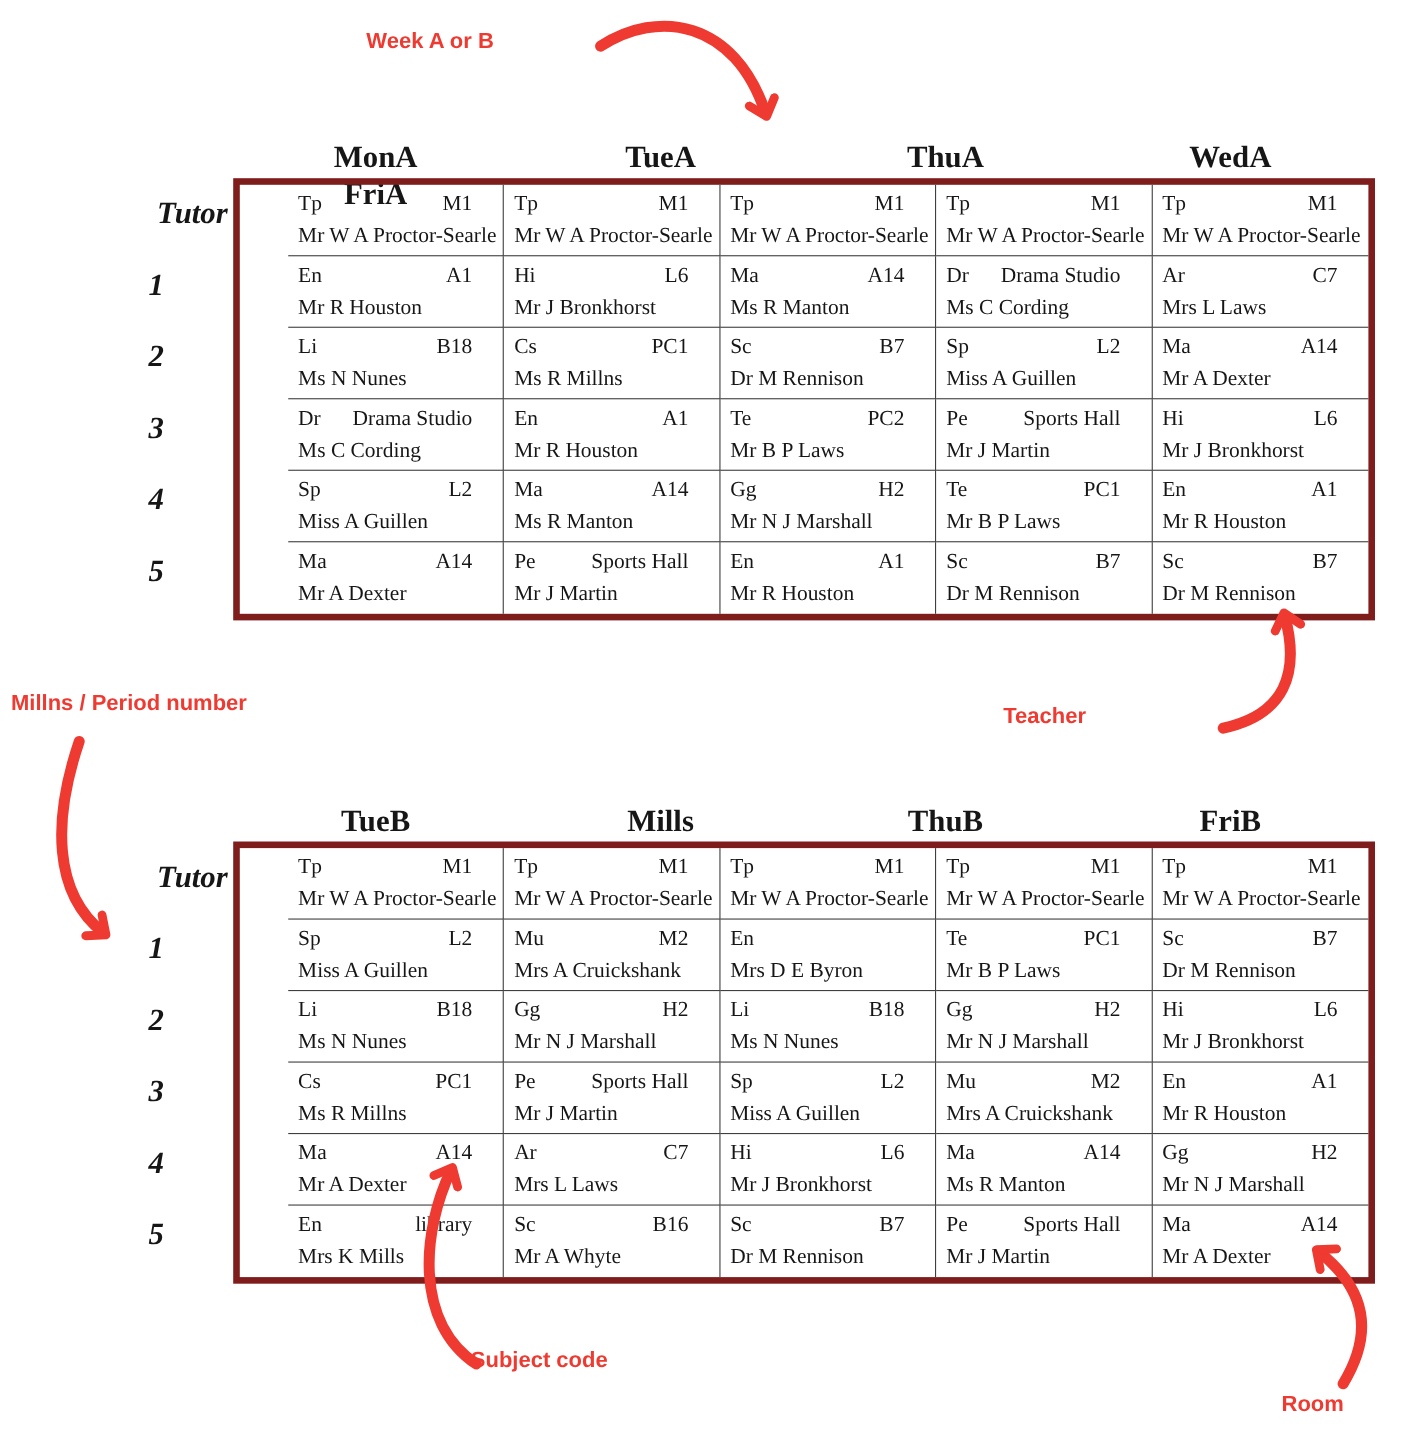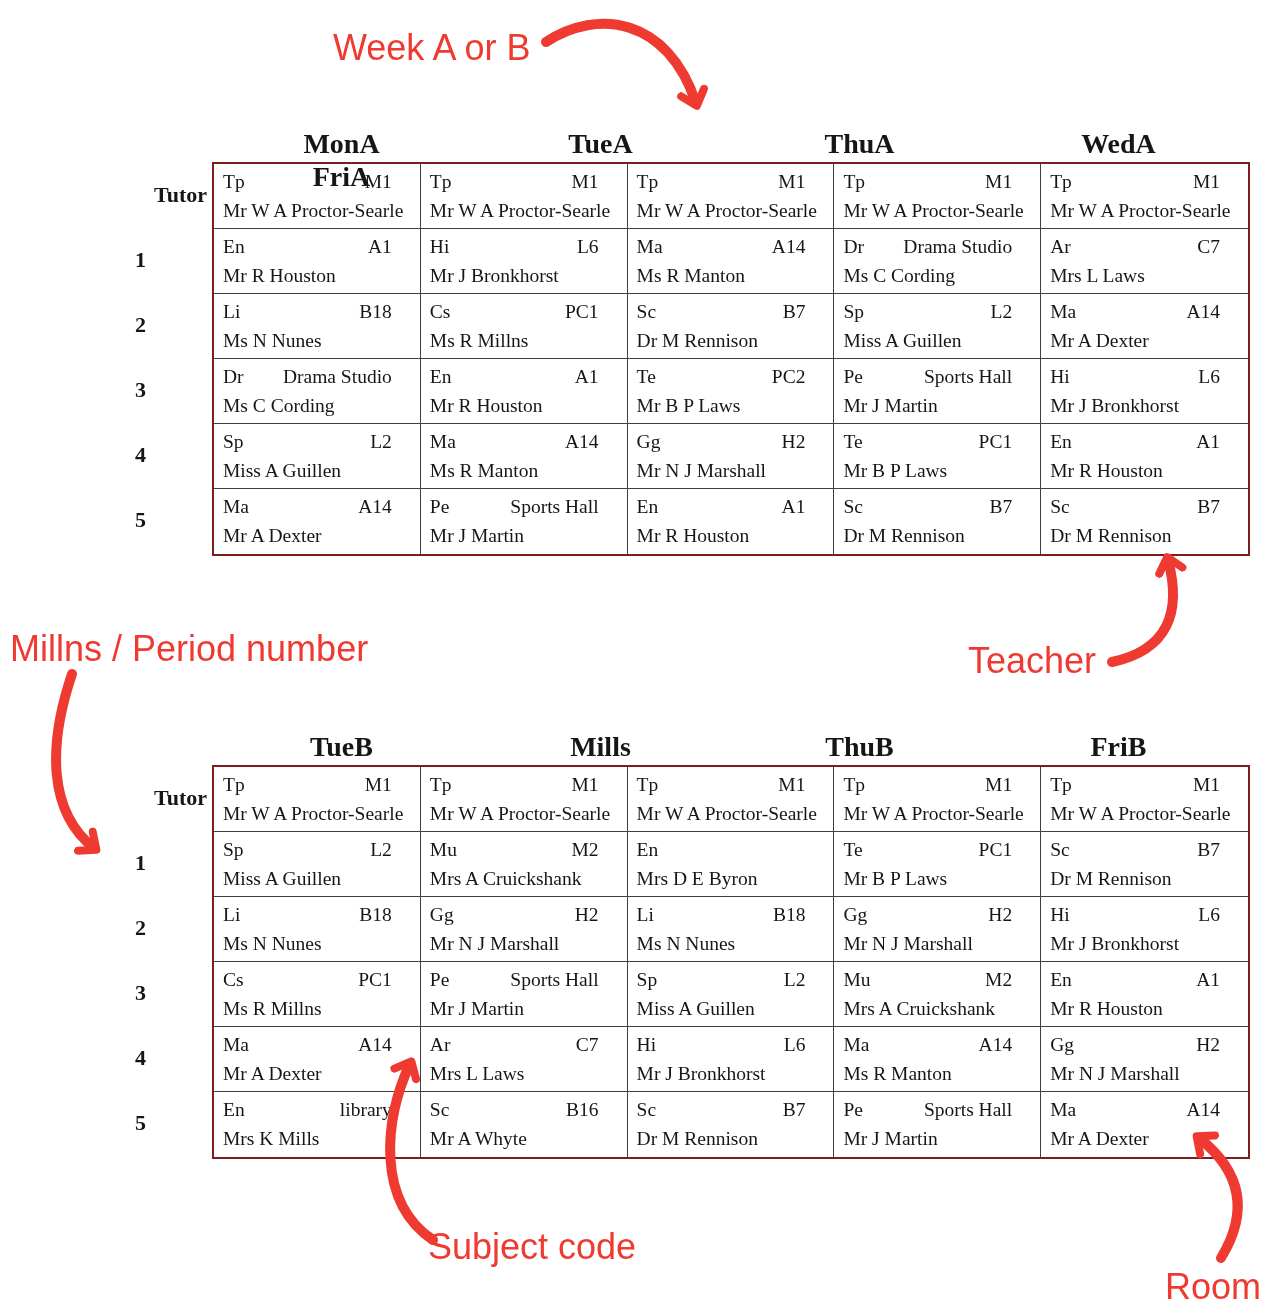--- a/index.html
+++ b/index.html
@@ -5,33 +5,33 @@
   html,body{margin:0;padding:0;background:#ffffff;}
   body{width:1276px;height:1310px;position:relative;overflow:hidden;
        font-family:"Liberation Serif",serif;color:#161616;}
   .week{position:absolute;left:125px;width:1125px;}
   .week-a{top:127px;}
   .week-b{top:730px;}
   .days{margin-left:87px;display:grid;grid-template-columns:repeat(4,1fr);width:1036px;height:35px;}
   .day{text-align:center;font-weight:bold;font-size:28px;line-height:33px;}
   .body{display:flex;}
   .labels{width:87px;flex:none;}
-  .rlabel{height:65px;display:flex;align-items:center;font-weight:bold;font-size:22px;padding-left:10px;box-sizing:border-box;}
+  .rlabel{height:65px;display:flex;align-items:center;font-weight:bold;font-size:28px;padding-left:10px;box-sizing:border-box;font-style:italic;}
   .rlabel.tutor{justify-content:flex-end;padding-left:0;padding-right:5px;}
   .tt-table{display:grid;grid-template-columns:repeat(5,1fr);grid-auto-rows:65px;width:1036px;
-            border:2px solid #7f1d1d;box-sizing:content-box;}
+            border:6px solid #7f1d1d;box-sizing:content-box;padding-left:44px;}
   .cell{border-right:1.6px solid #3f3f3f;border-bottom:1.6px solid #3f3f3f;
         overflow:hidden;padding:4px 0 0 9px;box-sizing:border-box;}
   .cell:nth-child(5n){border-right:none;}
   .cell:nth-child(n+26){border-bottom:none;}
   .ct{display:flex;font-size:19.5px;line-height:28px;white-space:nowrap;}
   .rm{margin-left:auto;margin-right:28px;white-space:nowrap;}
   .tc{font-size:19.5px;line-height:29px;white-space:nowrap;}
   .ann{position:absolute;color:#ee3a30;font-family:"Liberation Sans",sans-serif;
-       font-weight:normal;font-size:36px;white-space:nowrap;}
+       font-weight:bold;font-size:20px;white-space:nowrap;}
   #arrows{position:absolute;left:0;top:0;pointer-events:none;}
 </style>
 </head>
 <body>
 
 <div class="week week-a">
   <div class="days">
     <div class="day">MonA</div>
     <div class="day">TueA</div>
     <div class="day">ThuA</div>
@@ -488,21 +488,21 @@
             <span class="rm">A14</span>
           </div>
           <div class="tc">Mr A Dexter</div>
         </div>
     </div>
   </div>
 </div>
 
 <div class="ann" style="left:333px;top:27px;">Week A or B</div>
 <div class="ann" style="left:10px;top:628px;">Millns / Period number</div>
-<div class="ann" style="left:968px;top:640px;">Teacher</div>
+<div class="ann" style="left:912px;top:640px;">Teacher</div>
 <div class="ann" style="left:428px;top:1226px;">Subject code</div>
 <div class="ann" style="left:1165px;top:1266px;">Room</div>
 
 <svg id="arrows" width="1276" height="1310" viewBox="0 0 1276 1310">
   <defs>
     <marker id="ah" viewBox="0 0 34 34" markerWidth="34" markerHeight="34" refX="15" refY="17" orient="auto" markerUnits="userSpaceOnUse">
       <path d="M4 5 L18 17 L4 29" fill="none" stroke="#ee3a30" stroke-width="8" stroke-linecap="round" stroke-linejoin="round"></path>
     </marker>
   </defs>
   <g fill="none" stroke="#ee3a30" stroke-width="10" stroke-linecap="round">

